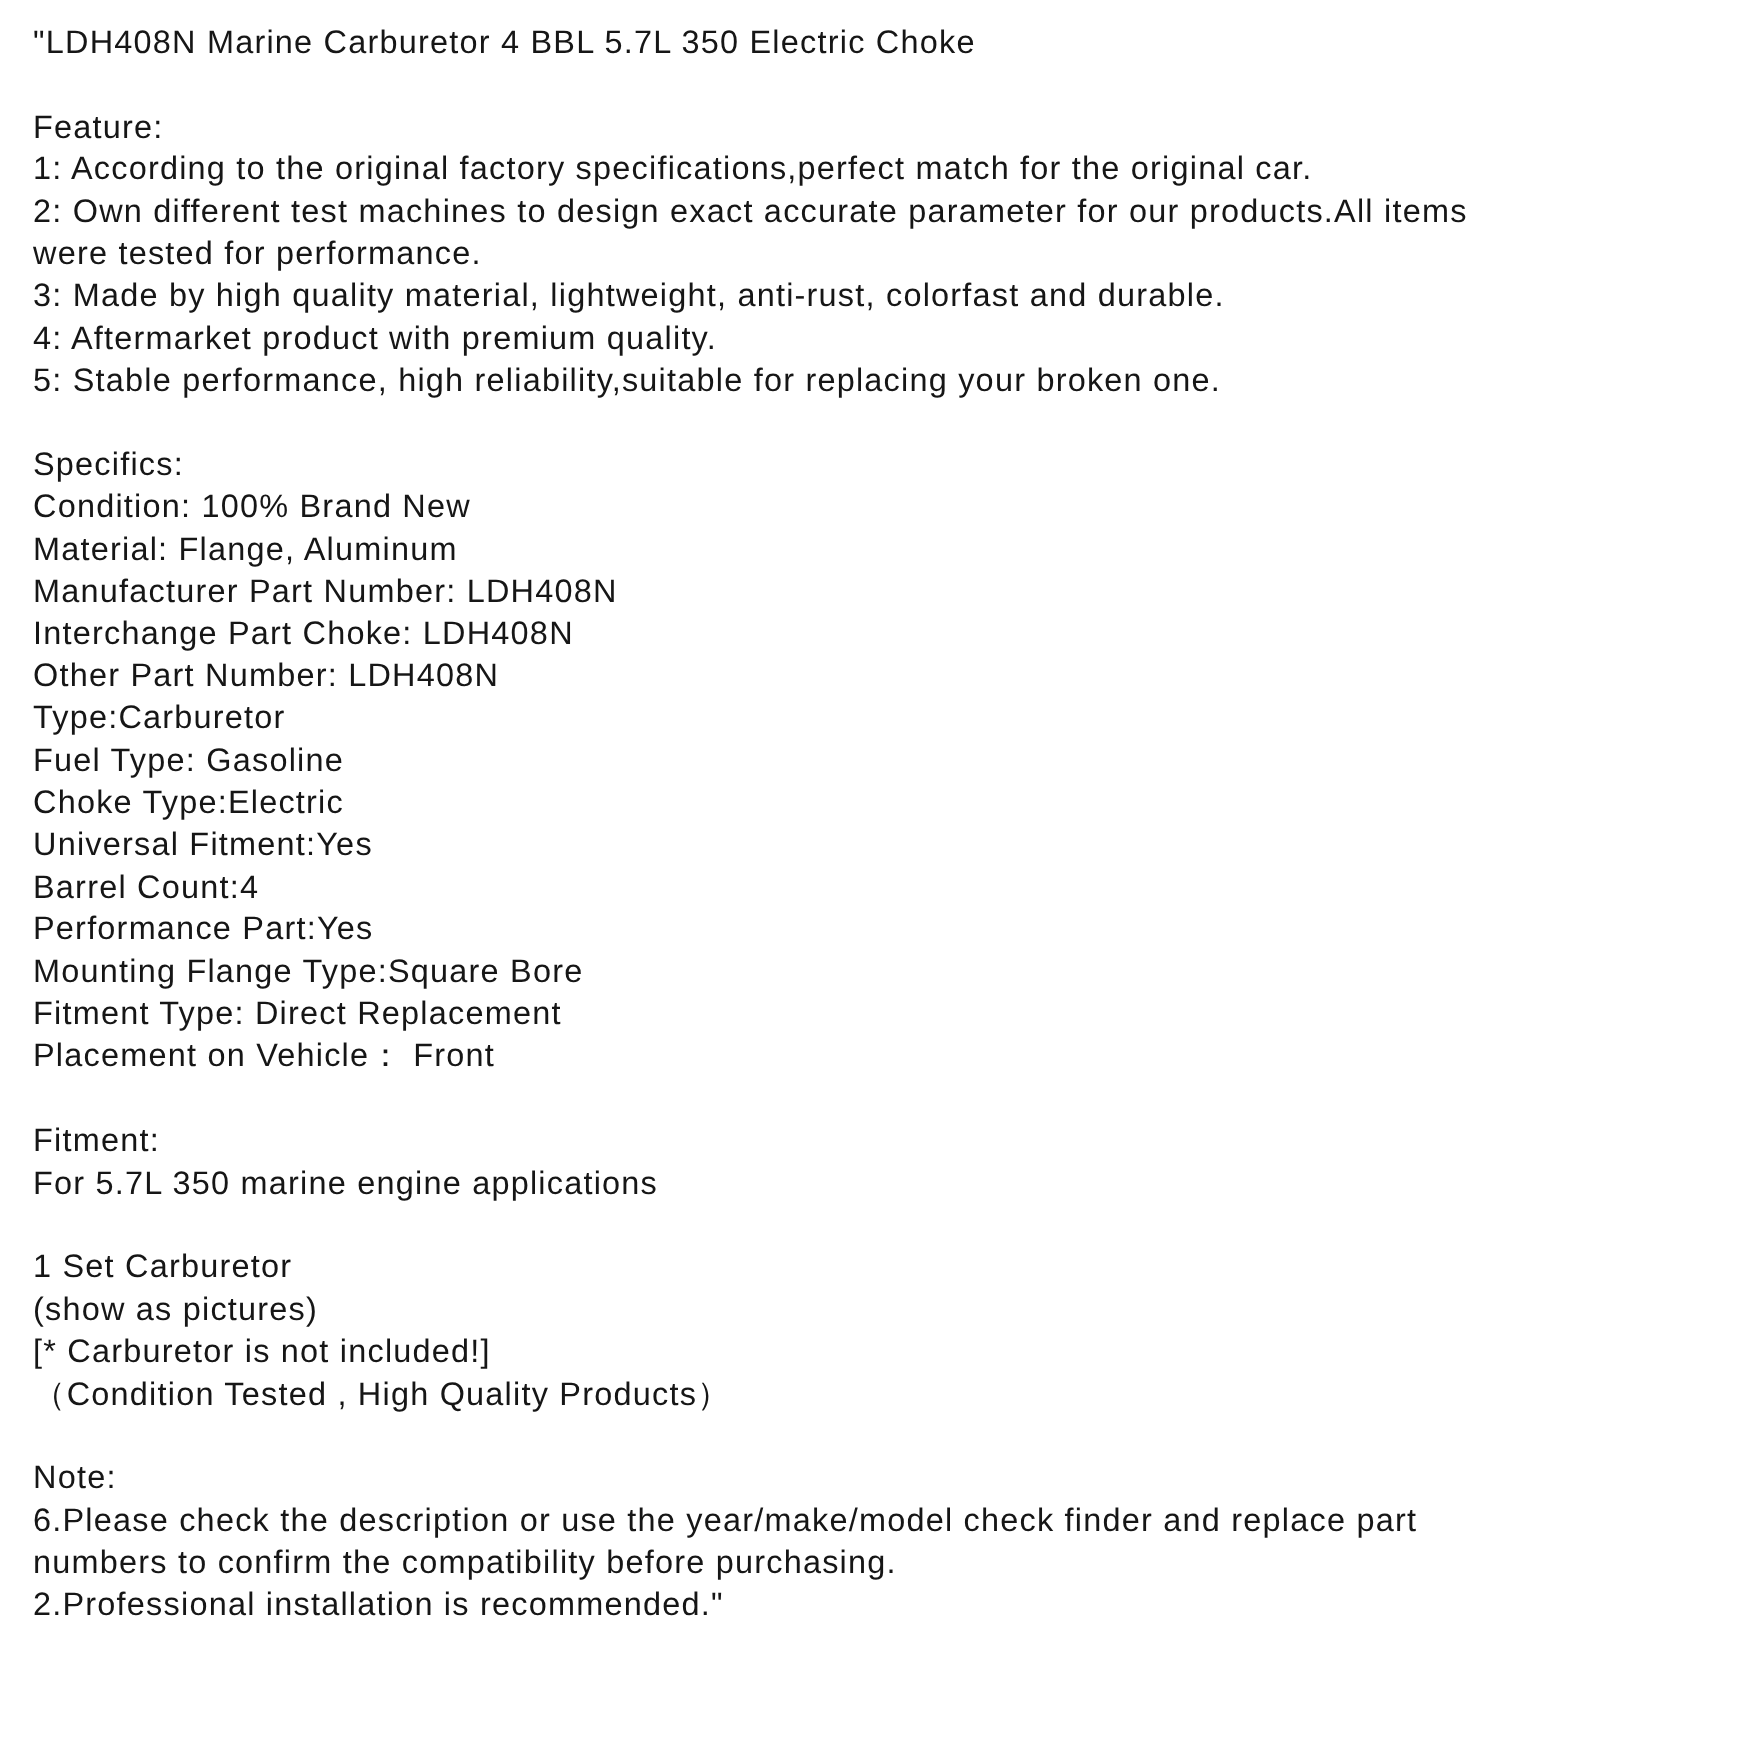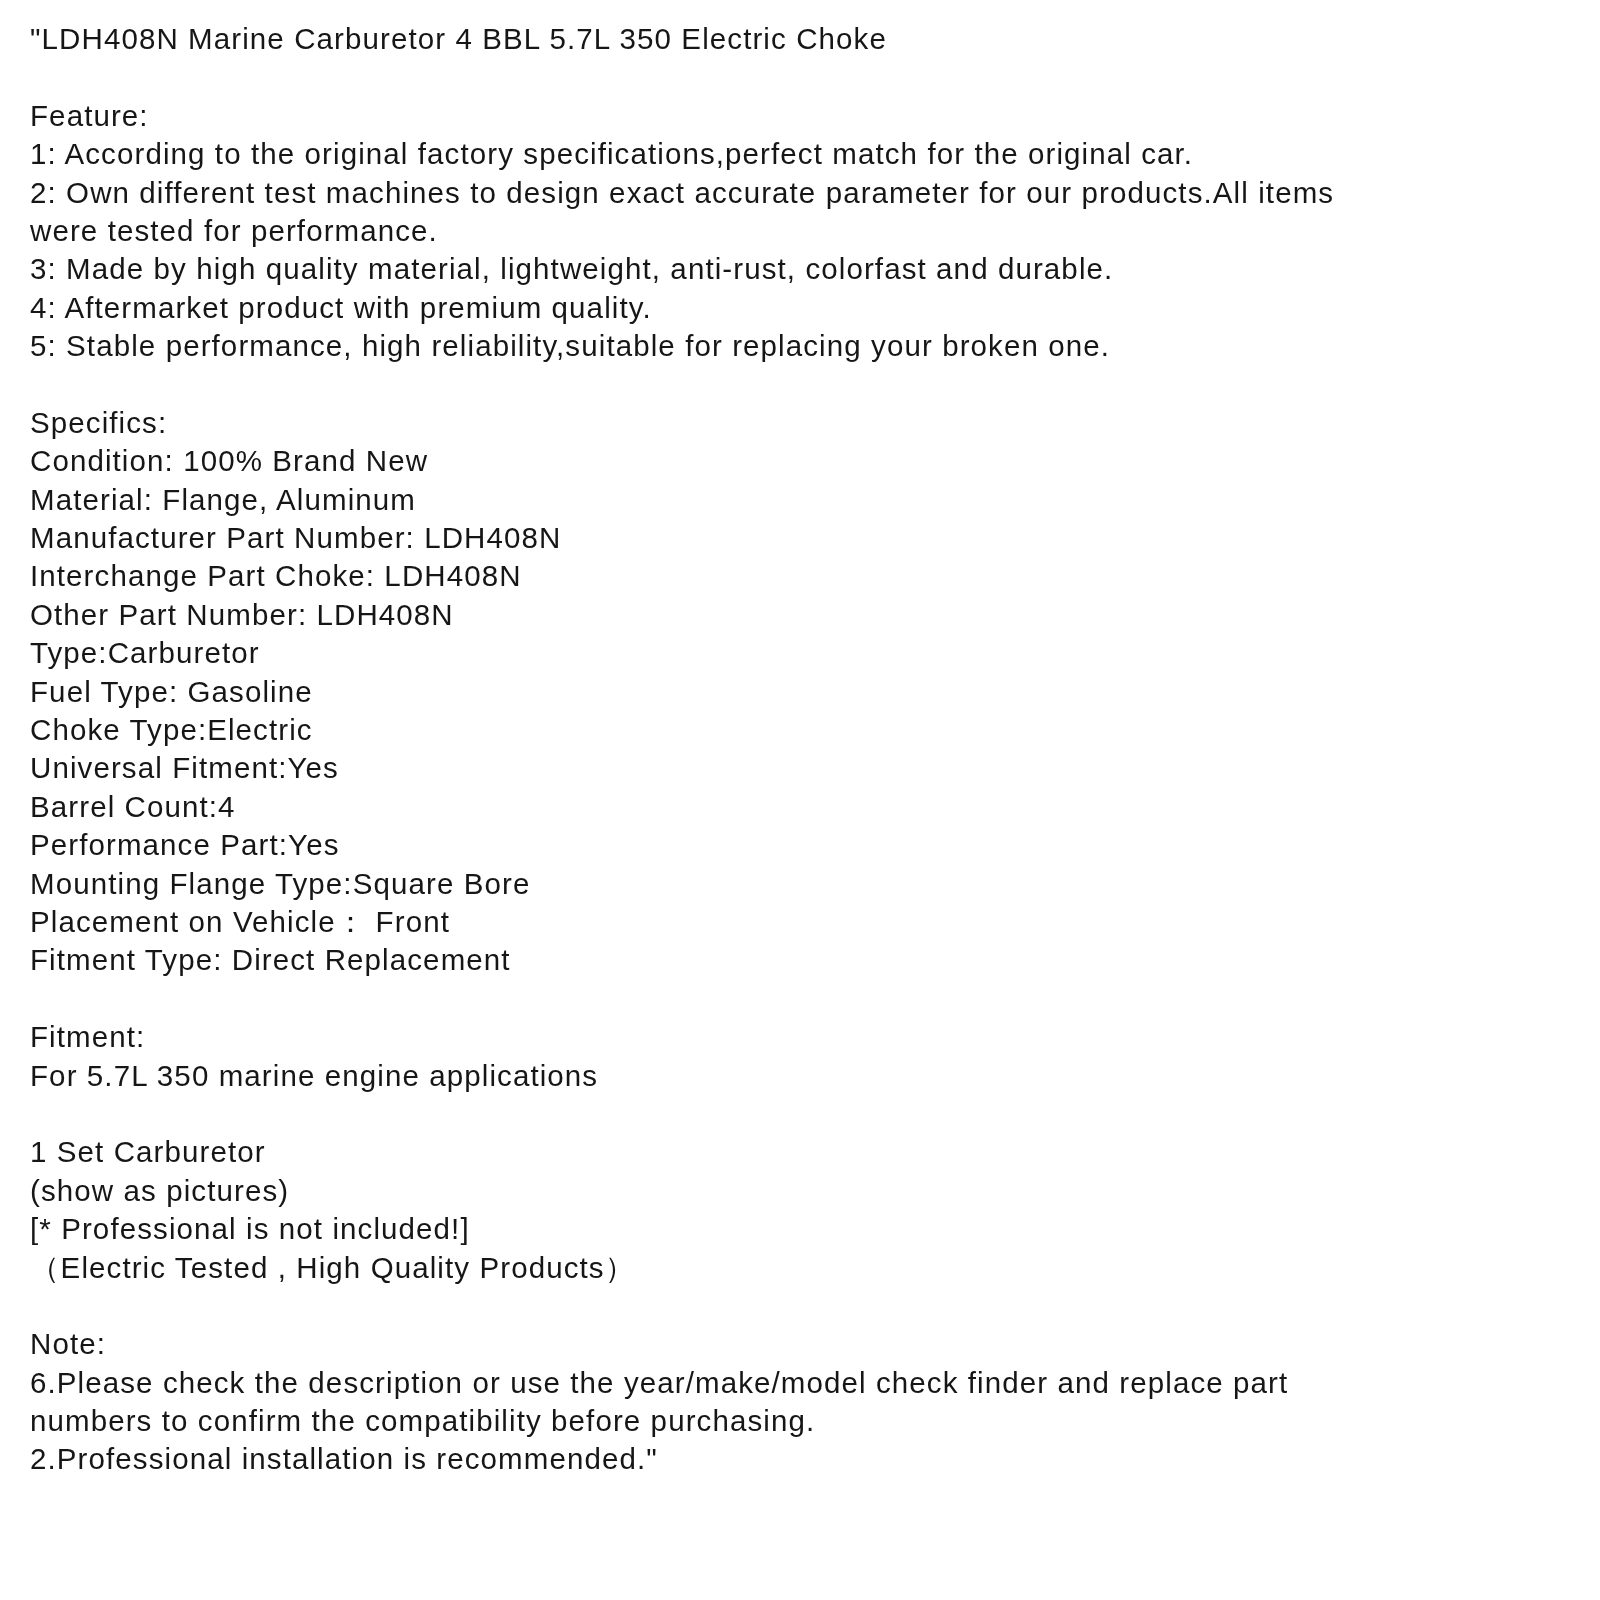--- a/index.html
+++ b/index.html
@@ -50,29 +50,29 @@
       <div class="line">Manufacturer Part Number: LDH408N</div>
       <div class="line">Interchange Part Choke: LDH408N</div>
       <div class="line">Other Part Number: LDH408N</div>
       <div class="line">Type:Carburetor</div>
       <div class="line">Fuel Type: Gasoline</div>
       <div class="line">Choke Type:Electric</div>
       <div class="line">Universal Fitment:Yes</div>
       <div class="line">Barrel Count:4</div>
       <div class="line">Performance Part:Yes</div>
       <div class="line">Mounting Flange Type:Square Bore</div>
+      <div class="line">Fitment Type: Direct Replacement</div>
       <div class="line">Placement on Vehicle： Front</div>
-      <div class="line">Fitment Type: Direct Replacement</div>
       <div class="line">&nbsp;</div>
       <div class="line">Fitment:</div>
       <div class="line">For 5.7L 350 marine engine applications</div>
       <div class="line">&nbsp;</div>
       <div class="line">1 Set Carburetor</div>
       <div class="line">(show as pictures)</div>
-      <div class="line">[* Professional is not included!]</div>
-      <div class="line">（Electric Tested , High Quality Products）</div>
+      <div class="line">[* Carburetor is not included!]</div>
+      <div class="line">（Condition Tested , High Quality Products）</div>
       <div class="line">&nbsp;</div>
       <div class="line">Note:</div>
       <div class="line">6.Please check the description or use the year/make/model check finder and replace part</div>
       <div class="line">numbers to confirm the compatibility before purchasing.</div>
       <div class="line">2.Professional installation is recommended."</div>
     </div>
 </div>
 
 </body></html>

